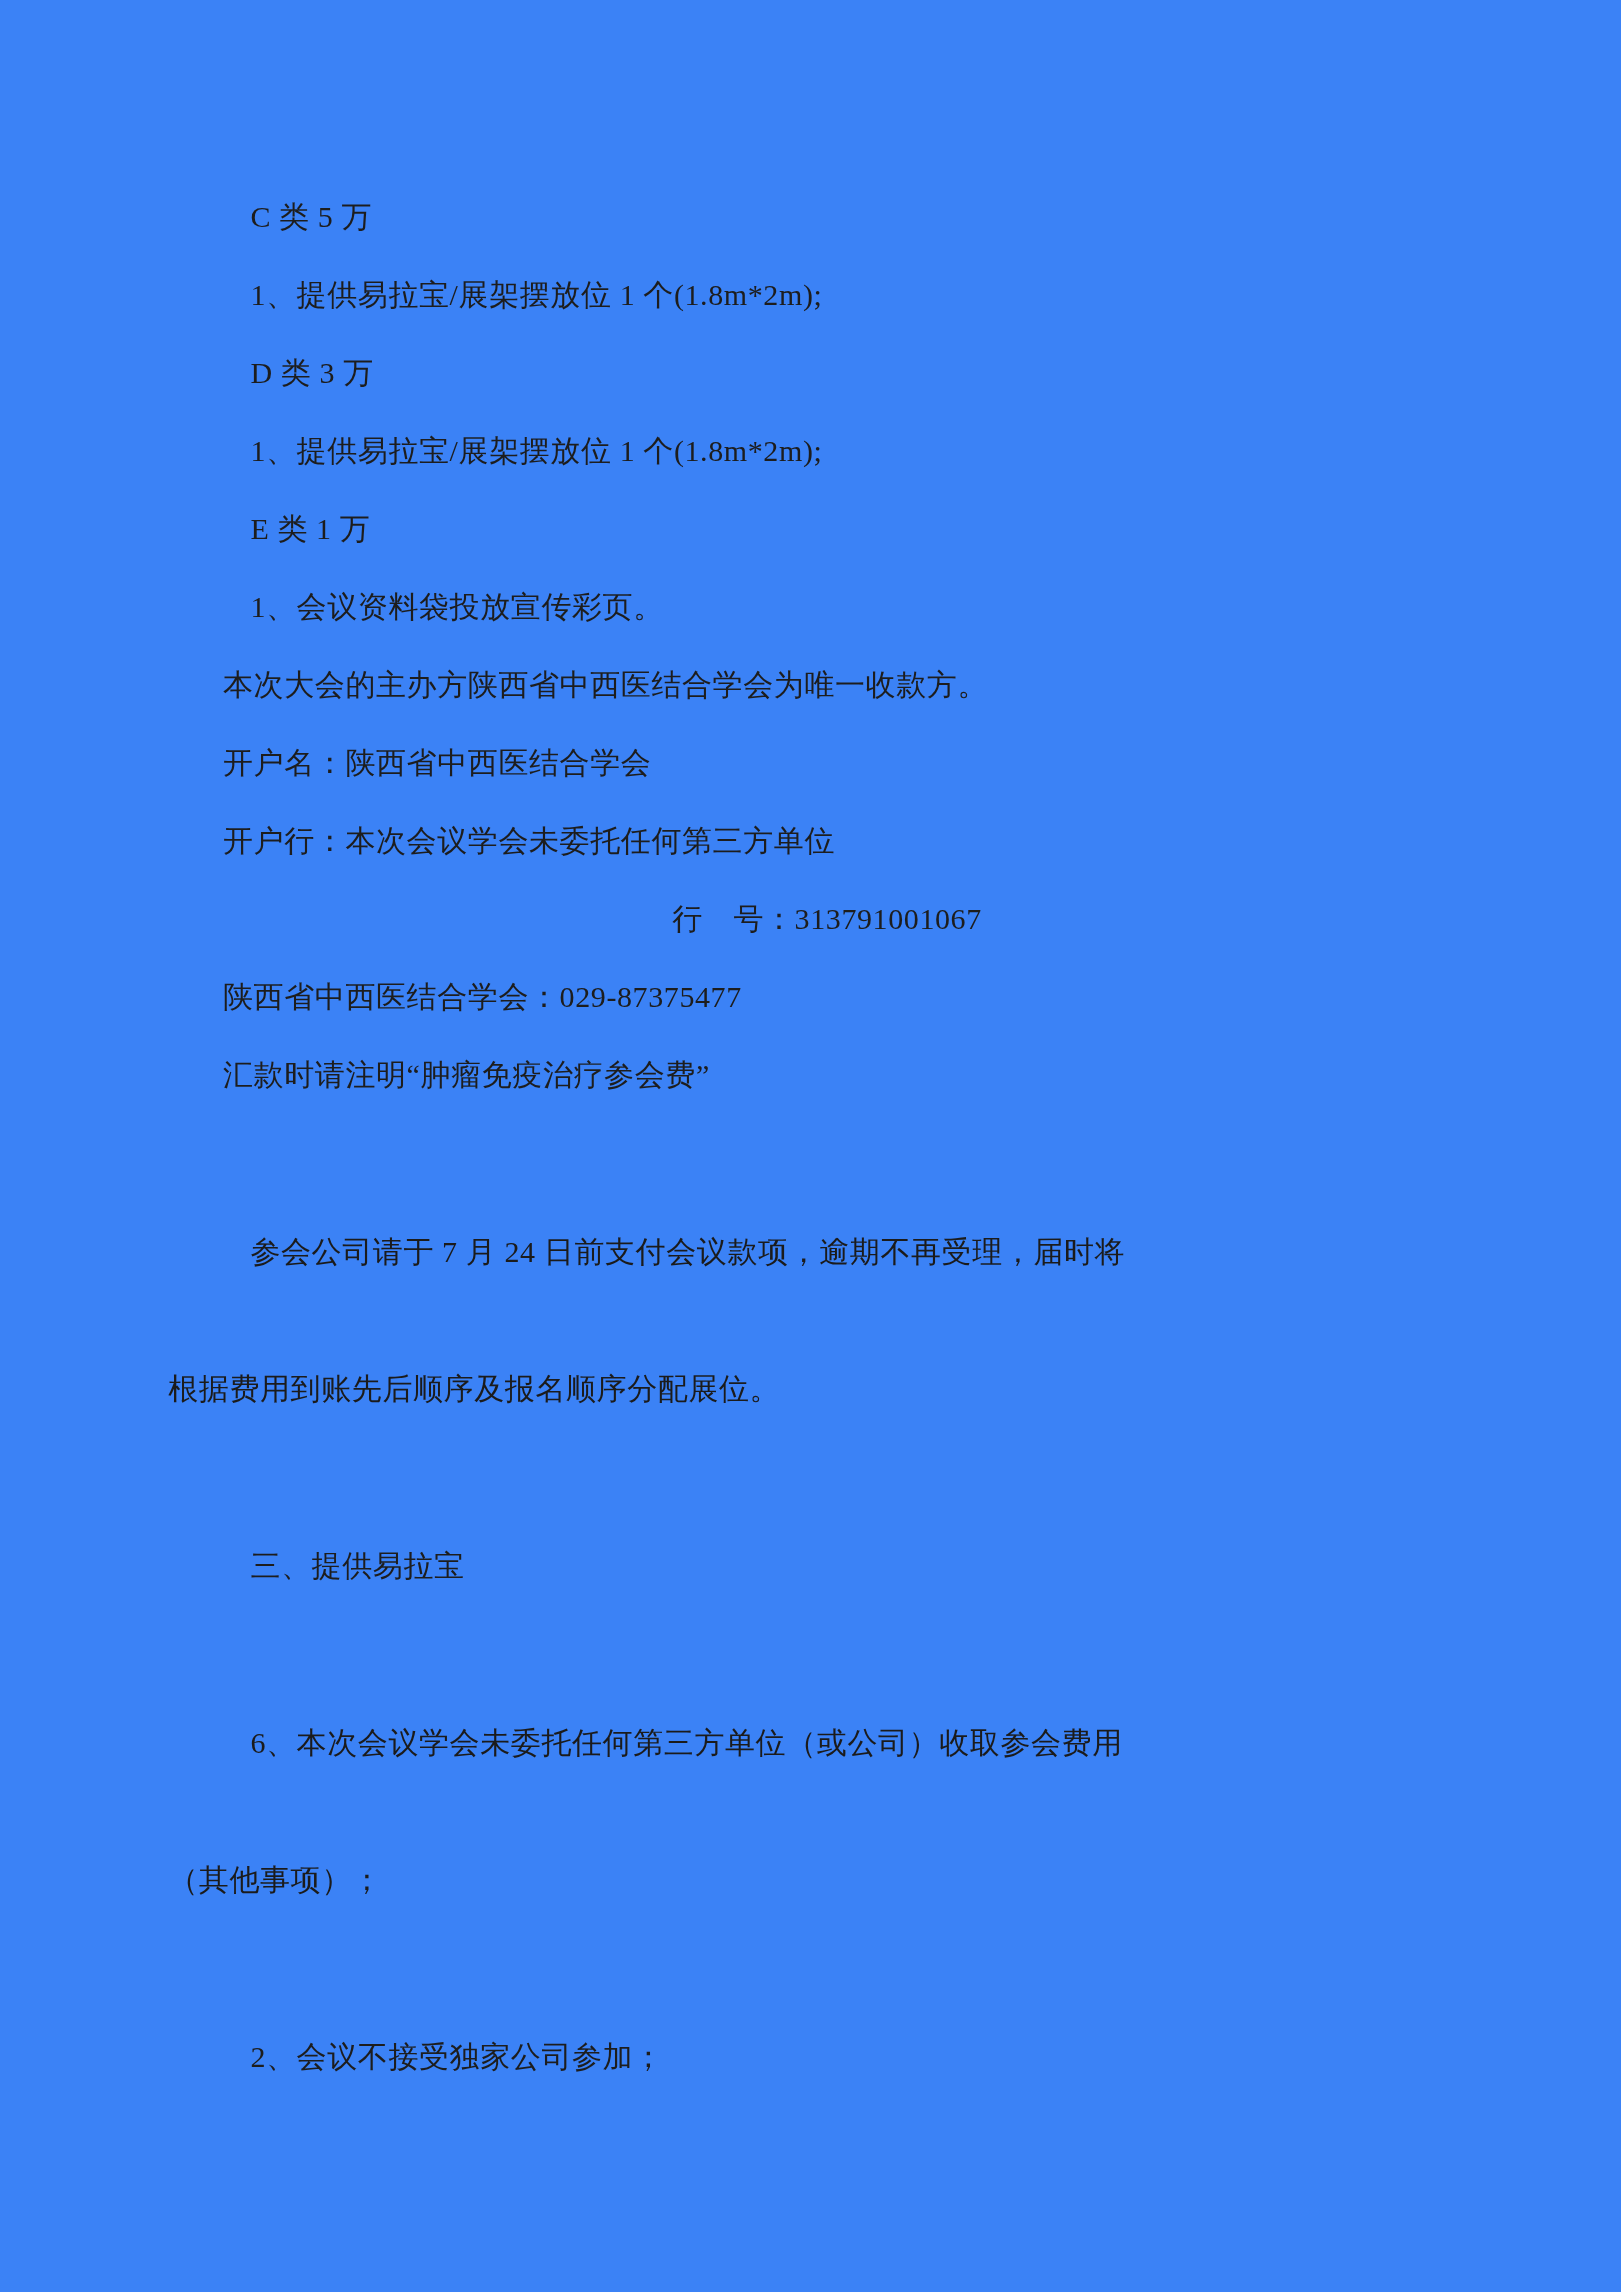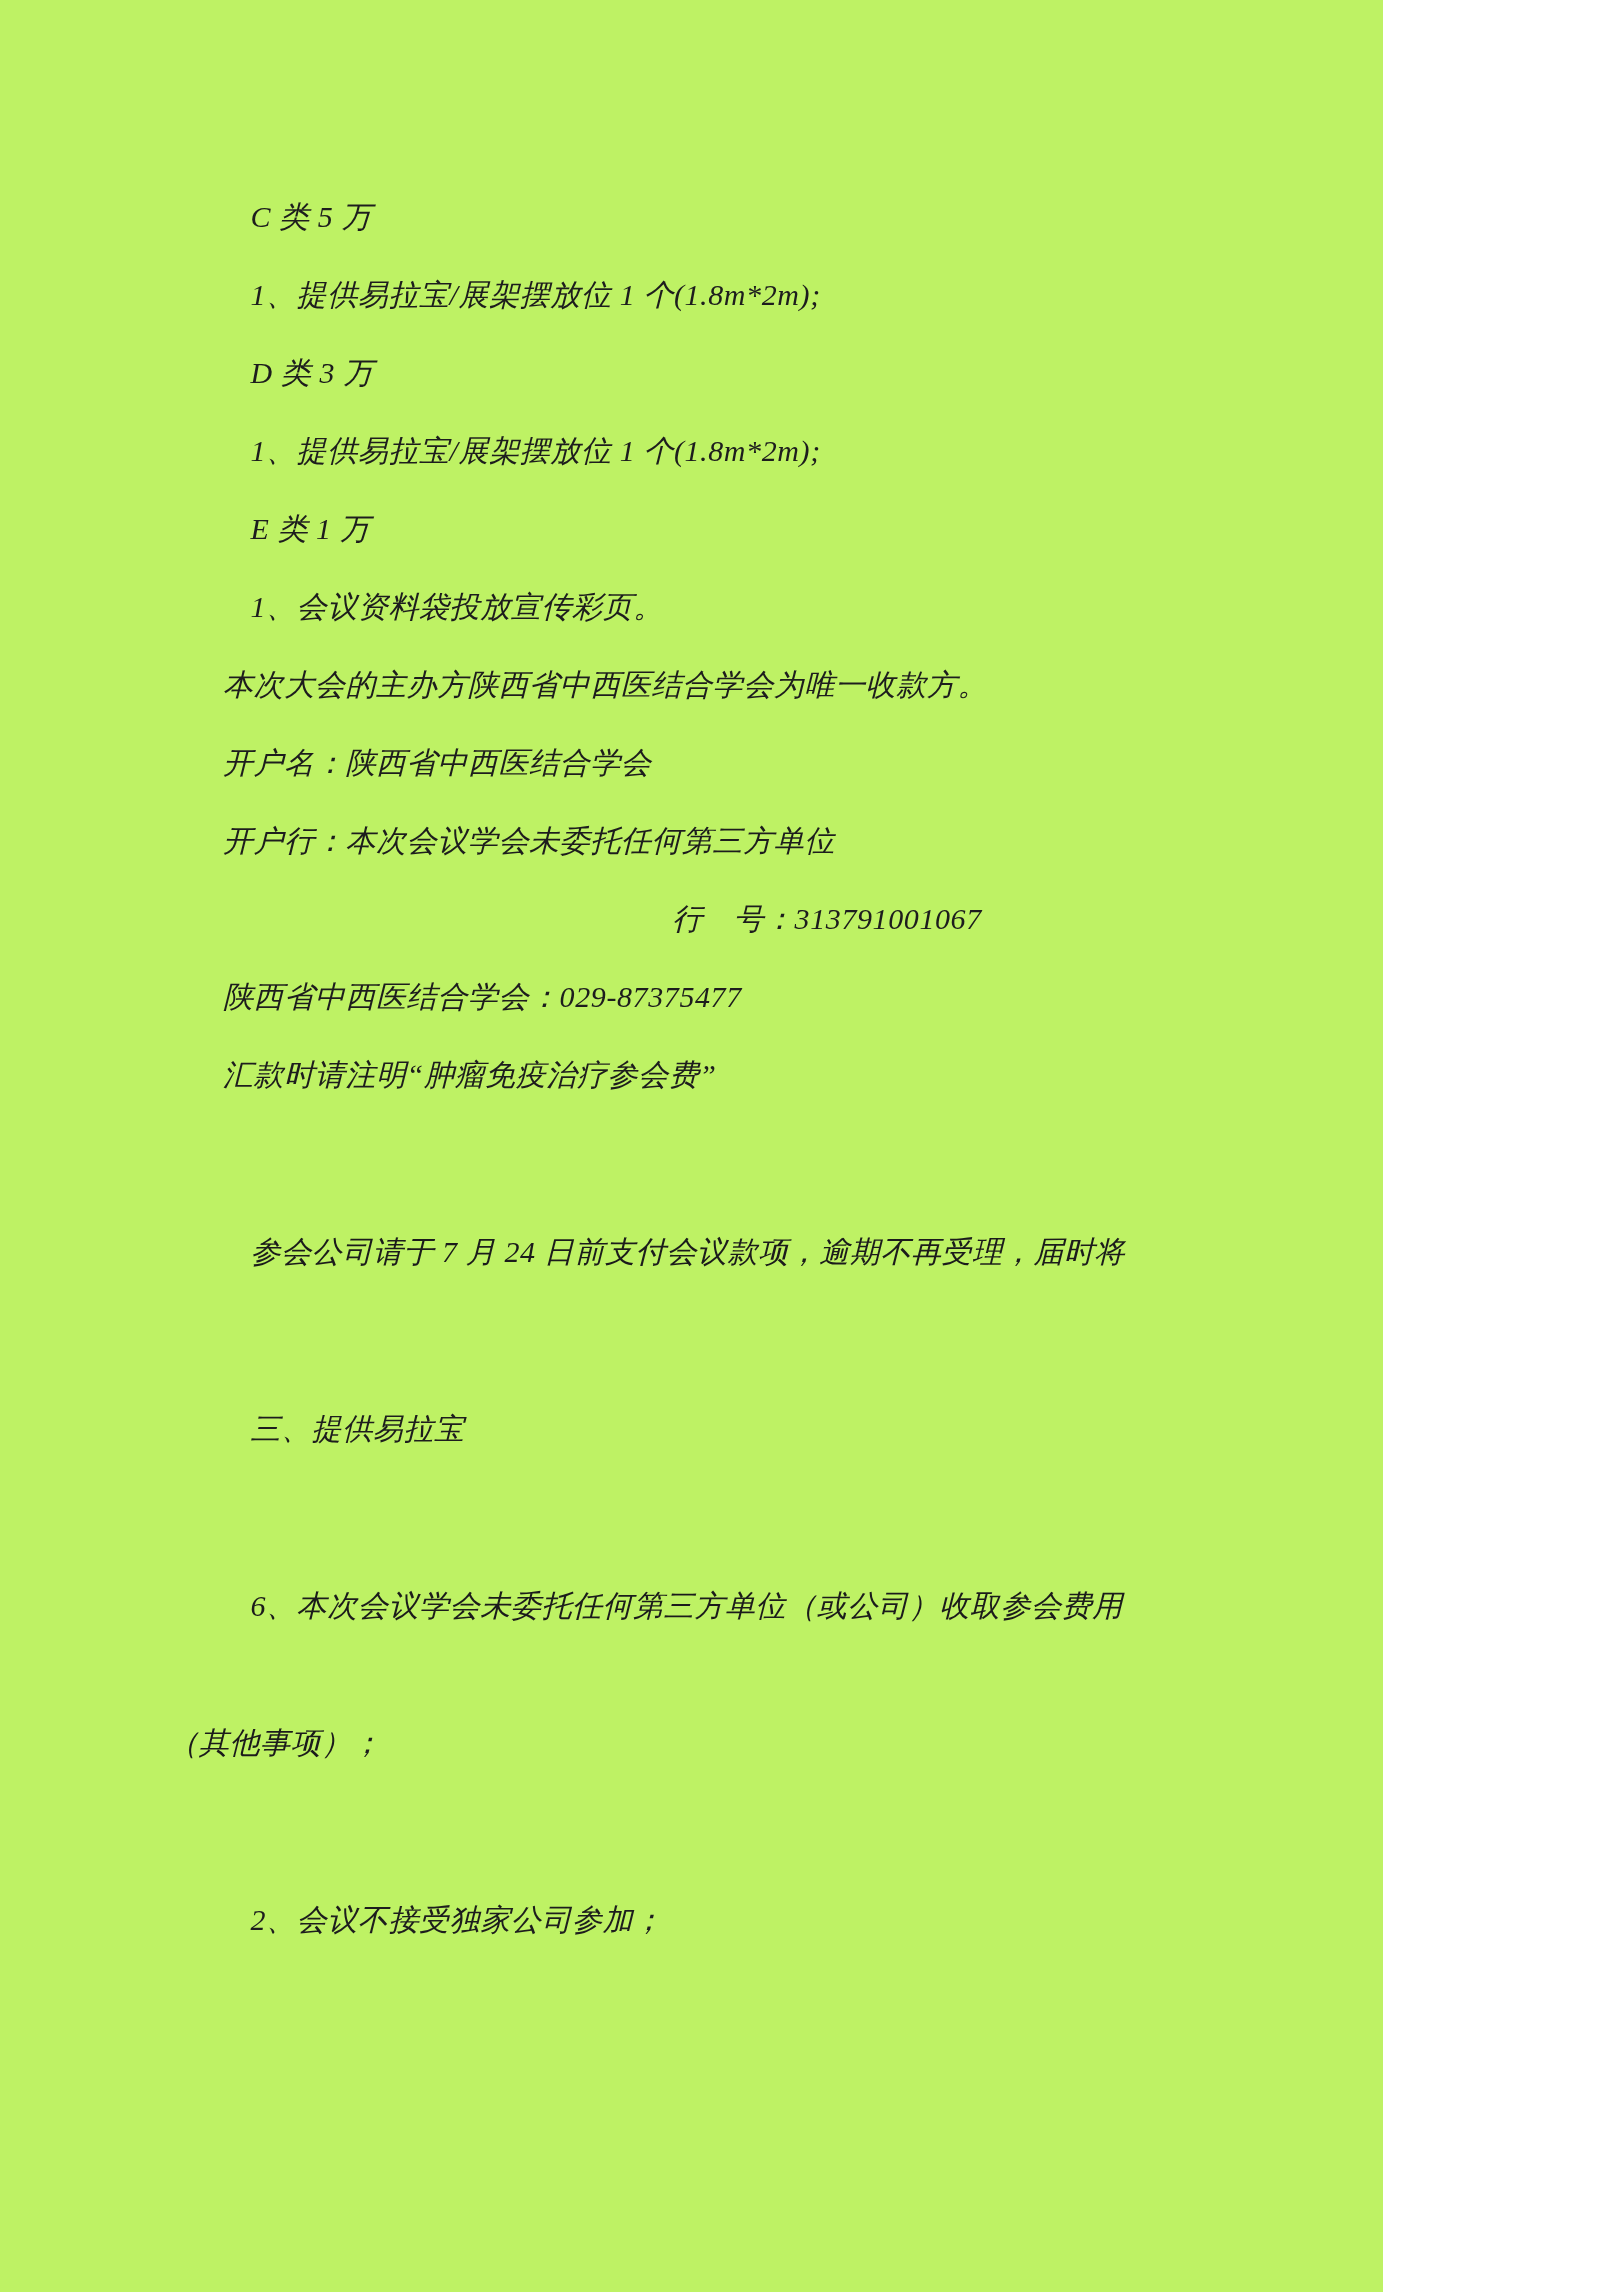--- a/index.html
+++ b/index.html
@@ -2,27 +2,26 @@
 <html lang="zh"><head>
 <meta charset="utf-8">
 <style>
   html, body {
     margin: 0;
     padding: 0;
     background: #ffffff;
   }
   .page {
     position: relative;
-    width: 1383px;
+    width: 1621px;
     height: 2293px;
-    background: #bef264;
+    background: #3b82f6;
     font-family: "Liberation Serif", "DejaVu Serif", serif;
     color: #1b1b1b;
     overflow: hidden;
-    font-style: italic;
   }
   .doc-body {
     position: absolute;
     left: 223px;
     top: 202px;
     width: 1208px;
   }
   .line {
     font-size: 30px;
     line-height: 1.0;
@@ -82,20 +81,21 @@
 
     <p class="line blk indent-none">本次大会的主办方陕西省中西医结合学会为唯一收款方。</p>
     <p class="line blk indent-none">开户名：陕西省中西医结合学会</p>
     <p class="line blk indent-none">开户行：本次会议学会未委托任何第三方单位</p>
     <p class="line blk indent-none mono-num">行　号：313791001067</p>
     <p class="line blk indent-none">陕西省中西医结合学会：029-87375477</p>
     <p class="line blk indent-none">汇款时请注明“肿瘤免疫治疗参会费”</p>
 
     <div class="wrap2 blk">
       <span class="first">参会公司请于 7 月 24 日前支付会议款项，逾期不再受理，届时将</span>
+      <span class="second">根据费用到账先后顺序及报名顺序分配展位。</span>
     </div>
 
     <p class="line blk indent-2">三、提供易拉宝</p>
 
     <div class="wrap2 blk">
       <span class="first">6、本次会议学会未委托任何第三方单位（或公司）收取参会费用</span>
       <span class="second">（其他事项）；</span>
     </div>
 
     <p class="line blk indent-2">2、会议不接受独家公司参加；</p>

